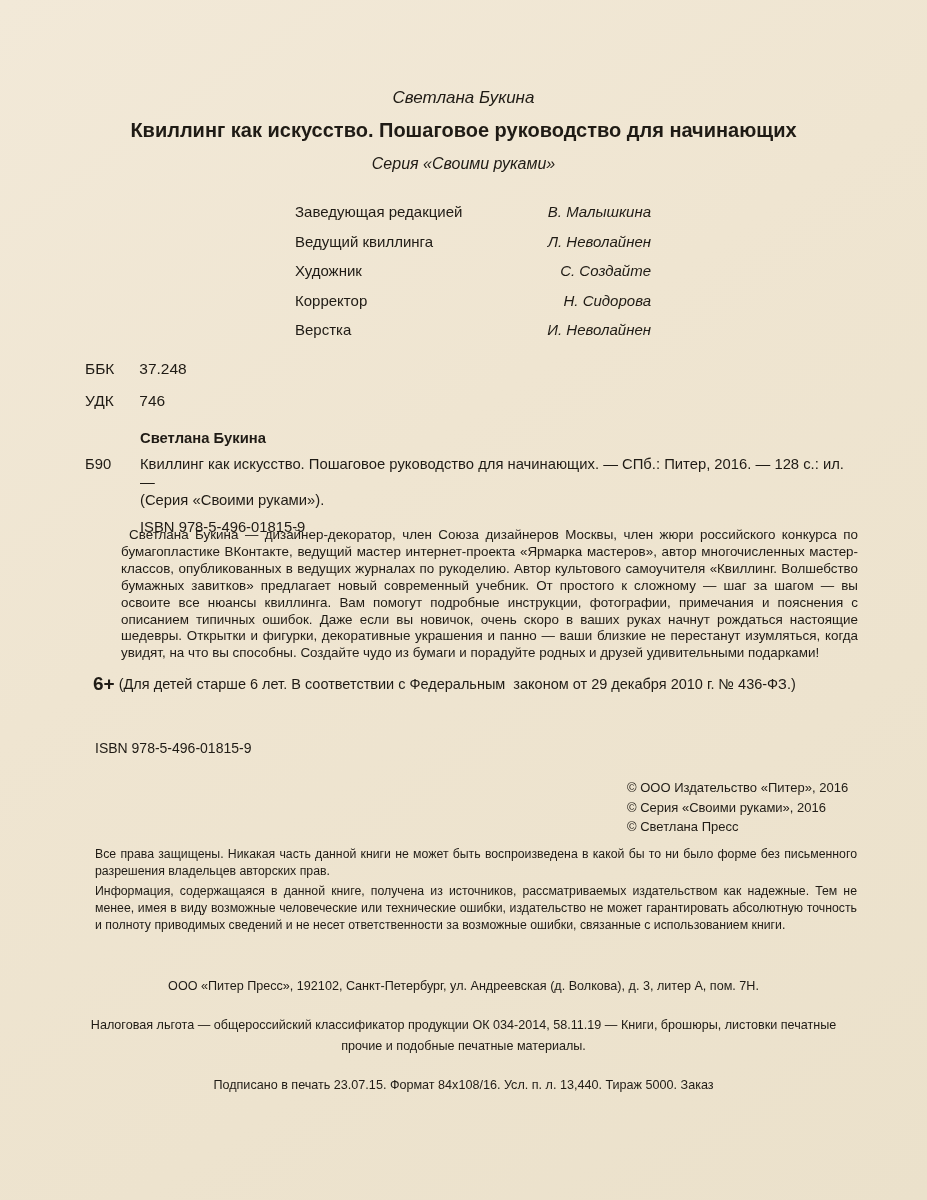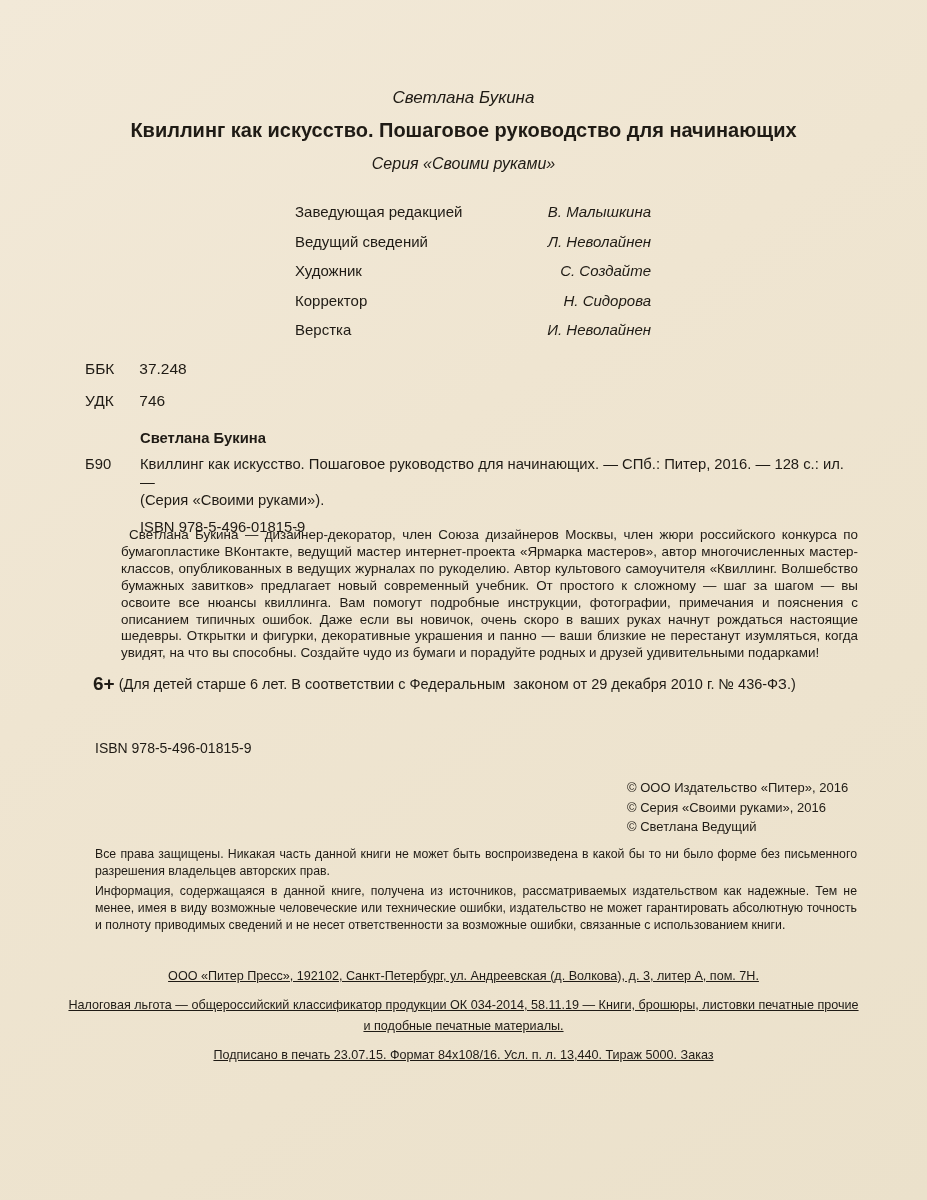--- a/index.html
+++ b/index.html
@@ -51,38 +51,38 @@
   .legal {
     position: absolute; top: 846px; left: 95px; width: 762px;
     font-size: 12.3px; line-height: 17.3px; text-align: justify;
   }
   .legal p { margin: 0 0 2px 0; }
 
   .imprint {
     position: absolute; top: 958px; left: 60px; width: 807px;
     font-size: 12.6px; line-height: 21px; text-align: center;
   }
-  .imprint p { margin: 8px; text-decoration: underline; }
+  .imprint p { margin: 18px; }
 </style>
 </head>
 <body>
 
 <div class="page">
 
   <div class="centered author-line">Светлана Букина</div>
   <div class="centered title-line">Квиллинг как искусство. Пошаговое руководство для начинающих</div>
   <div class="centered series-line">Серия «Своими руками»</div>
 
   <div class="credits">
     <div class="credit-row">
       <span class="credit-role">Заведующая редакцией</span>
       <span class="credit-name">В. Малышкина</span>
     </div>
     <div class="credit-row">
-      <span class="credit-role">Ведущий сведений</span>
+      <span class="credit-role">Ведущий квиллинга</span>
       <span class="credit-name">Л. Неволайнен</span>
     </div>
     <div class="credit-row">
       <span class="credit-role">Художник</span>
       <span class="credit-name">С. Создайте</span>
     </div>
     <div class="credit-row">
       <span class="credit-role">Корректор</span>
       <span class="credit-name">Н. Сидорова</span>
     </div>
@@ -117,21 +117,21 @@
 
   <div class="age">
     <span class="age-badge">6+</span><span class="age-text"> (Для детей старше 6 лет. В соответствии с Федеральным  законом от 29 декабря 2010 г. № 436-ФЗ.)</span>
   </div>
 
   <div class="isbn-line">ISBN 978-5-496-01815-9</div>
 
   <div class="copyrights">
     <div>© ООО Издательство «Питер», 2016</div>
     <div>© Серия «Своими руками», 2016</div>
-    <div>© Светлана Ведущий</div>
+    <div>© Светлана Пресс</div>
   </div>
 
   <div class="legal">
     <p>Все права защищены. Никакая часть данной книги не может быть воспроизведена в какой бы то ни было форме без письменного разрешения владельцев авторских прав.</p>
     <p>Информация, содержащаяся в данной книге, получена из источников, рассматриваемых издательством как надежные. Тем не менее, имея в виду возможные человеческие или технические ошибки, издательство не может гарантировать абсолютную точность и полноту приводимых сведений и не несет ответственности за возможные ошибки, связанные с использованием книги.</p>
   </div>
 
   <div class="imprint">
     <p>ООО «Питер Пресс», 192102, Санкт-Петербург, ул. Андреевская (д. Волкова), д. 3, литер А, пом. 7Н.</p>
     <p>Налоговая льгота — общероссийский классификатор продукции ОК 034-2014, 58.11.19 — Книги, брошюры, листовки печатные прочие и подобные печатные материалы.</p>

